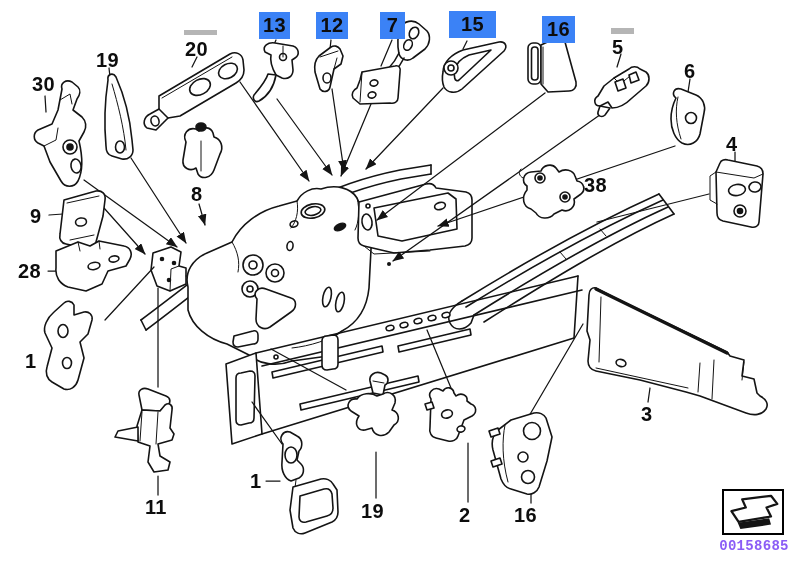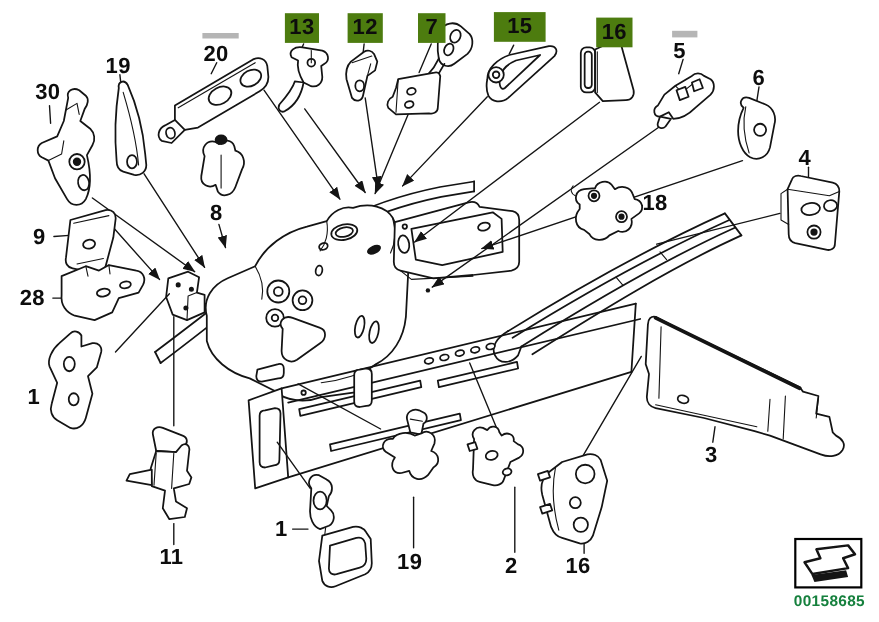--- a/index.html
+++ b/index.html
@@ -11,27 +11,27 @@
         stroke-linejoin:round;stroke-linecap:round;}
   .p .ln{fill:none !important;}
   .p .thin{fill:none !important;stroke-width:1;}
   .p .thick{fill:none !important;stroke-width:3.4;}
   .p .dark{fill:#141414 !important;}
   .ld path{stroke:#141414;stroke-width:1.25;fill:none;stroke-linecap:round;}
   .ld circle{fill:#141414;stroke:none;}
   
   .lbl{position:absolute;font-weight:700;font-size:20px;line-height:22px;color:#0d0d0d;
        white-space:nowrap;letter-spacing:.3px;}
-  .lbl.hbox{background:#4d7c0f;text-align:center;height:27px;line-height:27px;padding:0;}
+  .lbl.hbox{background:#3b82f6;text-align:center;height:27px;line-height:27px;padding:0;}
   .hbar{position:absolute;background:#b5b5b5;}
   
   .stampbox{position:absolute;left:722px;top:489px;width:62px;height:46px;border:2.5px solid #000;
             background:#fff;display:flex;align-items:center;justify-content:center;box-sizing:border-box;}
   .stampcode{position:absolute;left:714px;top:538px;width:80px;text-align:center;
-             font-weight:700;font-size:14px;color:#15803d;letter-spacing:.3px;}
+             font-weight:700;font-size:14px;color:#8b5cf6;letter-spacing:.3px;font-family:Liberation Mono, monospace;}
 </style>
 </head>
 <body>
 
 <div id="stage">
 
 <svg class="canvas" width="799" height="565" viewBox="0 0 799 565">
   <defs>
     <marker id="arr" markerWidth="10" markerHeight="8" refX="8.5" refY="3.5" orient="auto">
       <path d="M0,0 L9,3.5 L0,7 Z" fill="#141414"></path>
@@ -372,21 +372,21 @@
   <div class="lbl" style="left:96px;top:49px">19</div>
   <div class="lbl" style="left:185px;top:38px">20</div>
   <div class="lbl hbox" style="left:259px;top:12px;width:31px">13</div>
   <div class="lbl hbox" style="left:316px;top:12px;width:32px">12</div>
   <div class="lbl hbox" style="left:380px;top:12px;width:25px">7</div>
   <div class="lbl hbox" style="left:449px;top:11px;width:47px">15</div>
   <div class="lbl hbox" style="left:542px;top:16px;width:33px">16</div>
   <div class="lbl" style="left:612px;top:36px">5</div>
   <div class="lbl" style="left:684px;top:60px">6</div>
   <div class="lbl" style="left:726px;top:133px">4</div>
-  <div class="lbl" style="left:584px;top:174px">18</div>
+  <div class="lbl" style="left:584px;top:174px">38</div>
   <div class="lbl" style="left:191px;top:183px">8</div>
   <div class="lbl" style="left:30px;top:205px">9</div>
   <div class="lbl" style="left:18px;top:260px">28</div>
   <div class="lbl" style="left:25px;top:350px">1</div>
   <div class="lbl" style="left:145px;top:496px">11</div>
   <div class="lbl" style="left:250px;top:470px">1</div>
   <div class="lbl" style="left:361px;top:500px">19</div>
   <div class="lbl" style="left:459px;top:504px">2</div>
   <div class="lbl" style="left:514px;top:504px">16</div>
   <div class="lbl" style="left:641px;top:403px">3</div>

